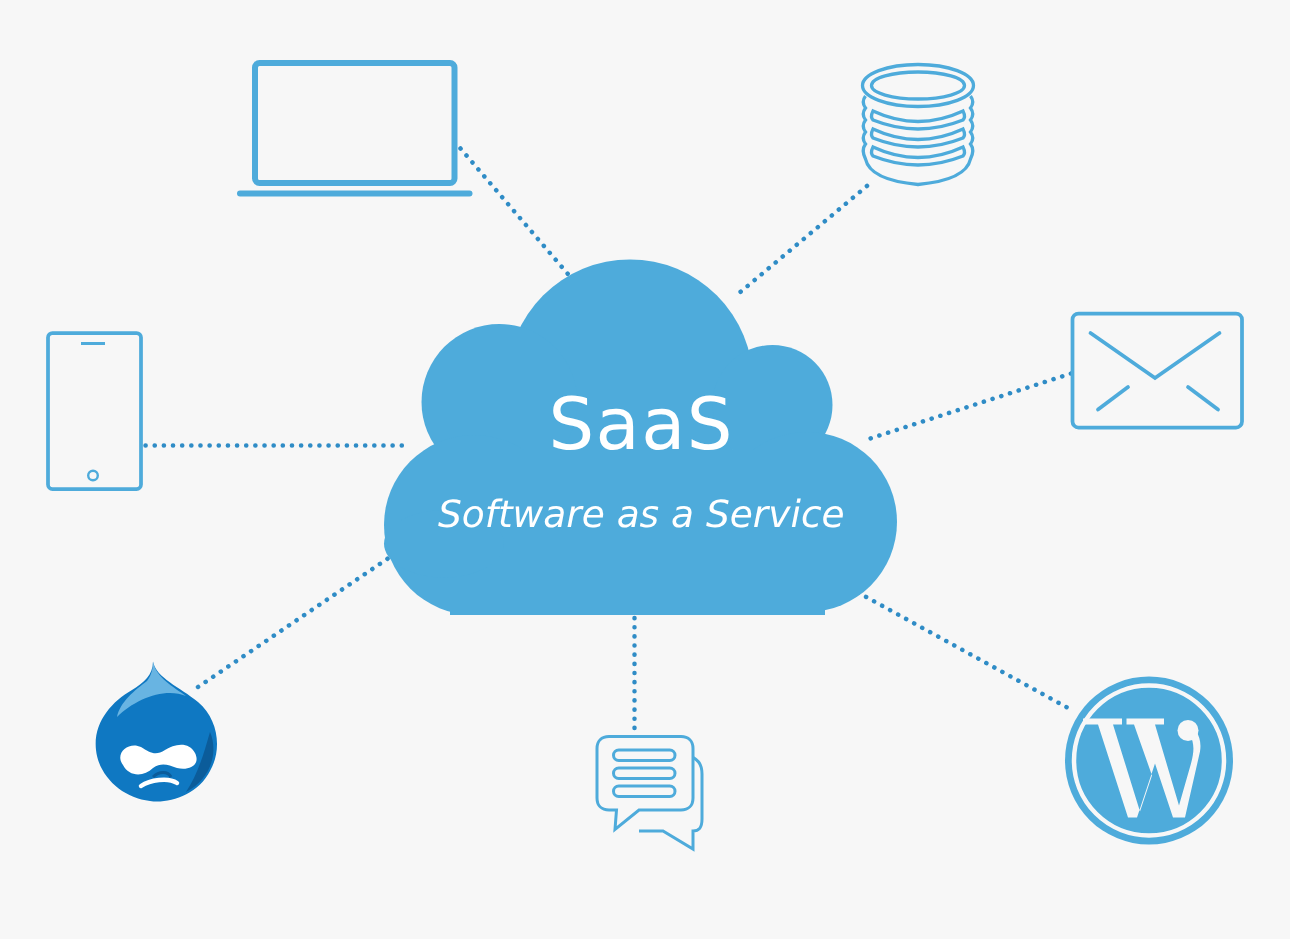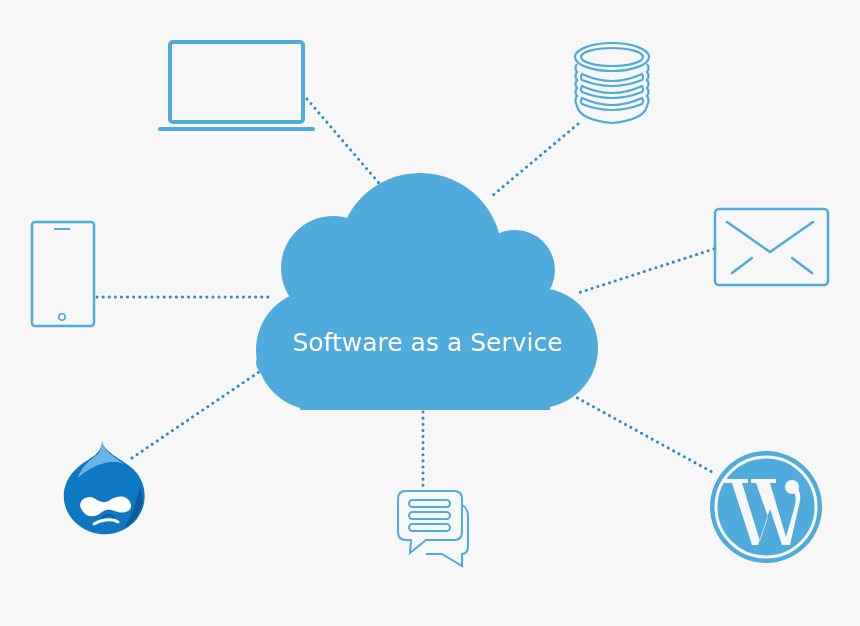--- a/index.html
+++ b/index.html
@@ -12,21 +12,21 @@
     }
     .canvas { position: absolute; left: 0; top: 0; width: 860px; height: 626px; }
     svg.layer { position: absolute; left: 0; top: 0; }
     .cloud-text {
       position: absolute;
       left: 255px; width: 345px;
       text-align: center;
       color: #ffffff;
     }
     .cloud-title { top: 253px; font-size: 48px; line-height: 60px; font-weight: normal; letter-spacing: 1px; }
-    .cloud-subtitle { top: 326px; font-size: 25px; line-height: 34px; font-weight: normal; }
+    .cloud-subtitle { top: 326px; font-size: 25px; line-height: 34px; font-weight: normal; font-style: italic; }
     .node { position: absolute; }
   </style>
 </head>
 <body>
 
 <div class="canvas">
 
   <svg class="layer" width="860" height="626">
     <g stroke="#2f8cc6" stroke-width="3" stroke-linecap="round" stroke-dasharray="0.1 6" fill="none">
       <line x1="307" y1="99" x2="390" y2="196"></line>
@@ -43,20 +43,21 @@
     <g fill="#4eabdb">
       <circle cx="420" cy="255" r="82"></circle>
       <circle cx="333" cy="268" r="52"></circle>
       <circle cx="515" cy="270" r="40"></circle>
       <circle cx="316" cy="350" r="60"></circle>
       <circle cx="538" cy="348" r="60"></circle>
       <rect x="300" y="300" width="250" height="110"></rect>
       <rect x="256" y="340" width="80" height="45" rx="40"></rect>
     </g>
   </svg>
+  <div class="cloud-text cloud-title">SaaS</div>
   <div class="cloud-text cloud-subtitle">Software as a Service</div>
 
   <svg class="node" style="left:155px;top:38px" width="165" height="97" viewBox="0 0 165 97">
     <rect x="15" y="4" width="133" height="80" rx="3" fill="none" stroke="#4eabdb" stroke-width="4"></rect>
     <line x1="5" y1="91" x2="158" y2="91" stroke="#4eabdb" stroke-width="4" stroke-linecap="round"></line>
   </svg>
 
   <svg class="node" style="left:570px;top:40px" width="84" height="92" viewBox="0 0 84 92">
     <g fill="none" stroke="#4eabdb" stroke-width="2.2">
       <ellipse cx="42" cy="17" rx="37" ry="14"></ellipse>

